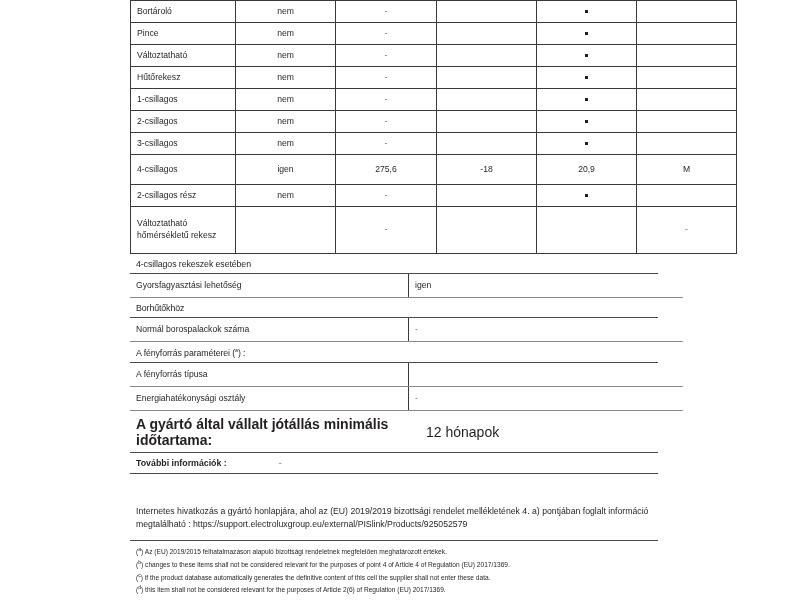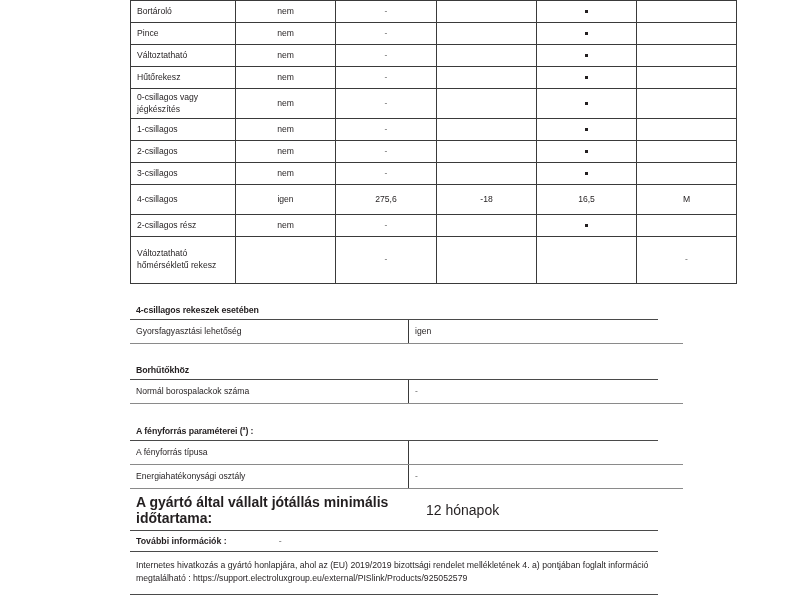--- a/index.html
+++ b/index.html
@@ -56,27 +56,26 @@
   .sqdot {
     display: inline-block;
     width: 3px;
     height: 3px;
     background: #231f20;
     vertical-align: middle;
   }
 
   
   .sec-head {
-    font-weight: bold;
+    font-weight: normal;
     font-size: 8.8px;
     color: #231f20;
     padding: 5px 0 4px 6px;
     border-bottom: 1.6px solid #4a4a4a;
     letter-spacing: -0.1px;
-    margin-top: 16px;
   }
 
   
   table.two {
     border-collapse: collapse;
     width: 528px;
     table-layout: fixed;
     font-size: 8.6px;
   }
   table.two td {
@@ -109,20 +108,21 @@
     align-items: center;
   }
   .info-row .k { font-weight: bold; }
   .info-row .v { margin-left: 52px; color: #6d6d6d; }
 
   .paragraph {
     padding: 7px 6px 8px 6px;
     font-size: 8.7px;
     line-height: 1.55;
     border-bottom: 1.2px solid #4a4a4a;
+    margin-top: 24px;
   }
 
   
   .footnotes {
     padding: 4px 6px 3px 6px;
     font-size: 6.6px;
     line-height: 1.62;
     color: #231f20;
   }
   .footnotes div { white-space: nowrap; }
@@ -161,28 +161,20 @@
           <td class="c-class"></td>
         </tr>
         <tr class="r22">
           <td class="c-name">Hűtőrekesz</td>
           <td class="c-yesno">nem</td>
           <td class="c-vol"><span class="dash">-</span></td>
           <td class="c-temp"></td>
           <td class="c-freeze"><span class="sqdot"></span></td>
           <td class="c-class"></td>
         </tr>
-        <tr class="r30">
-          <td class="c-name">0-csillagos vagy jégkészítés</td>
-          <td class="c-yesno">nem</td>
-          <td class="c-vol"><span class="dash">-</span></td>
-          <td class="c-temp"></td>
-          <td class="c-freeze"><span class="sqdot"></span></td>
-          <td class="c-class"></td>
-        </tr>
         <tr class="r22">
           <td class="c-name">1-csillagos</td>
           <td class="c-yesno">nem</td>
           <td class="c-vol"><span class="dash">-</span></td>
           <td class="c-temp"></td>
           <td class="c-freeze"><span class="sqdot"></span></td>
           <td class="c-class"></td>
         </tr>
         <tr class="r22">
           <td class="c-name">2-csillagos</td>
@@ -198,21 +190,21 @@
           <td class="c-vol"><span class="dash">-</span></td>
           <td class="c-temp"></td>
           <td class="c-freeze"><span class="sqdot"></span></td>
           <td class="c-class"></td>
         </tr>
         <tr class="r30">
           <td class="c-name">4-csillagos</td>
           <td class="c-yesno">igen</td>
           <td class="c-vol">275,6</td>
           <td class="c-temp">-18</td>
-          <td class="c-freeze">16,5</td>
+          <td class="c-freeze">20,9</td>
           <td class="c-class">M</td>
         </tr>
         <tr class="r22">
           <td class="c-name">2-csillagos rész</td>
           <td class="c-yesno">nem</td>
           <td class="c-vol"><span class="dash">-</span></td>
           <td class="c-temp"></td>
           <td class="c-freeze"><span class="sqdot"></span></td>
           <td class="c-class"></td>
         </tr>

